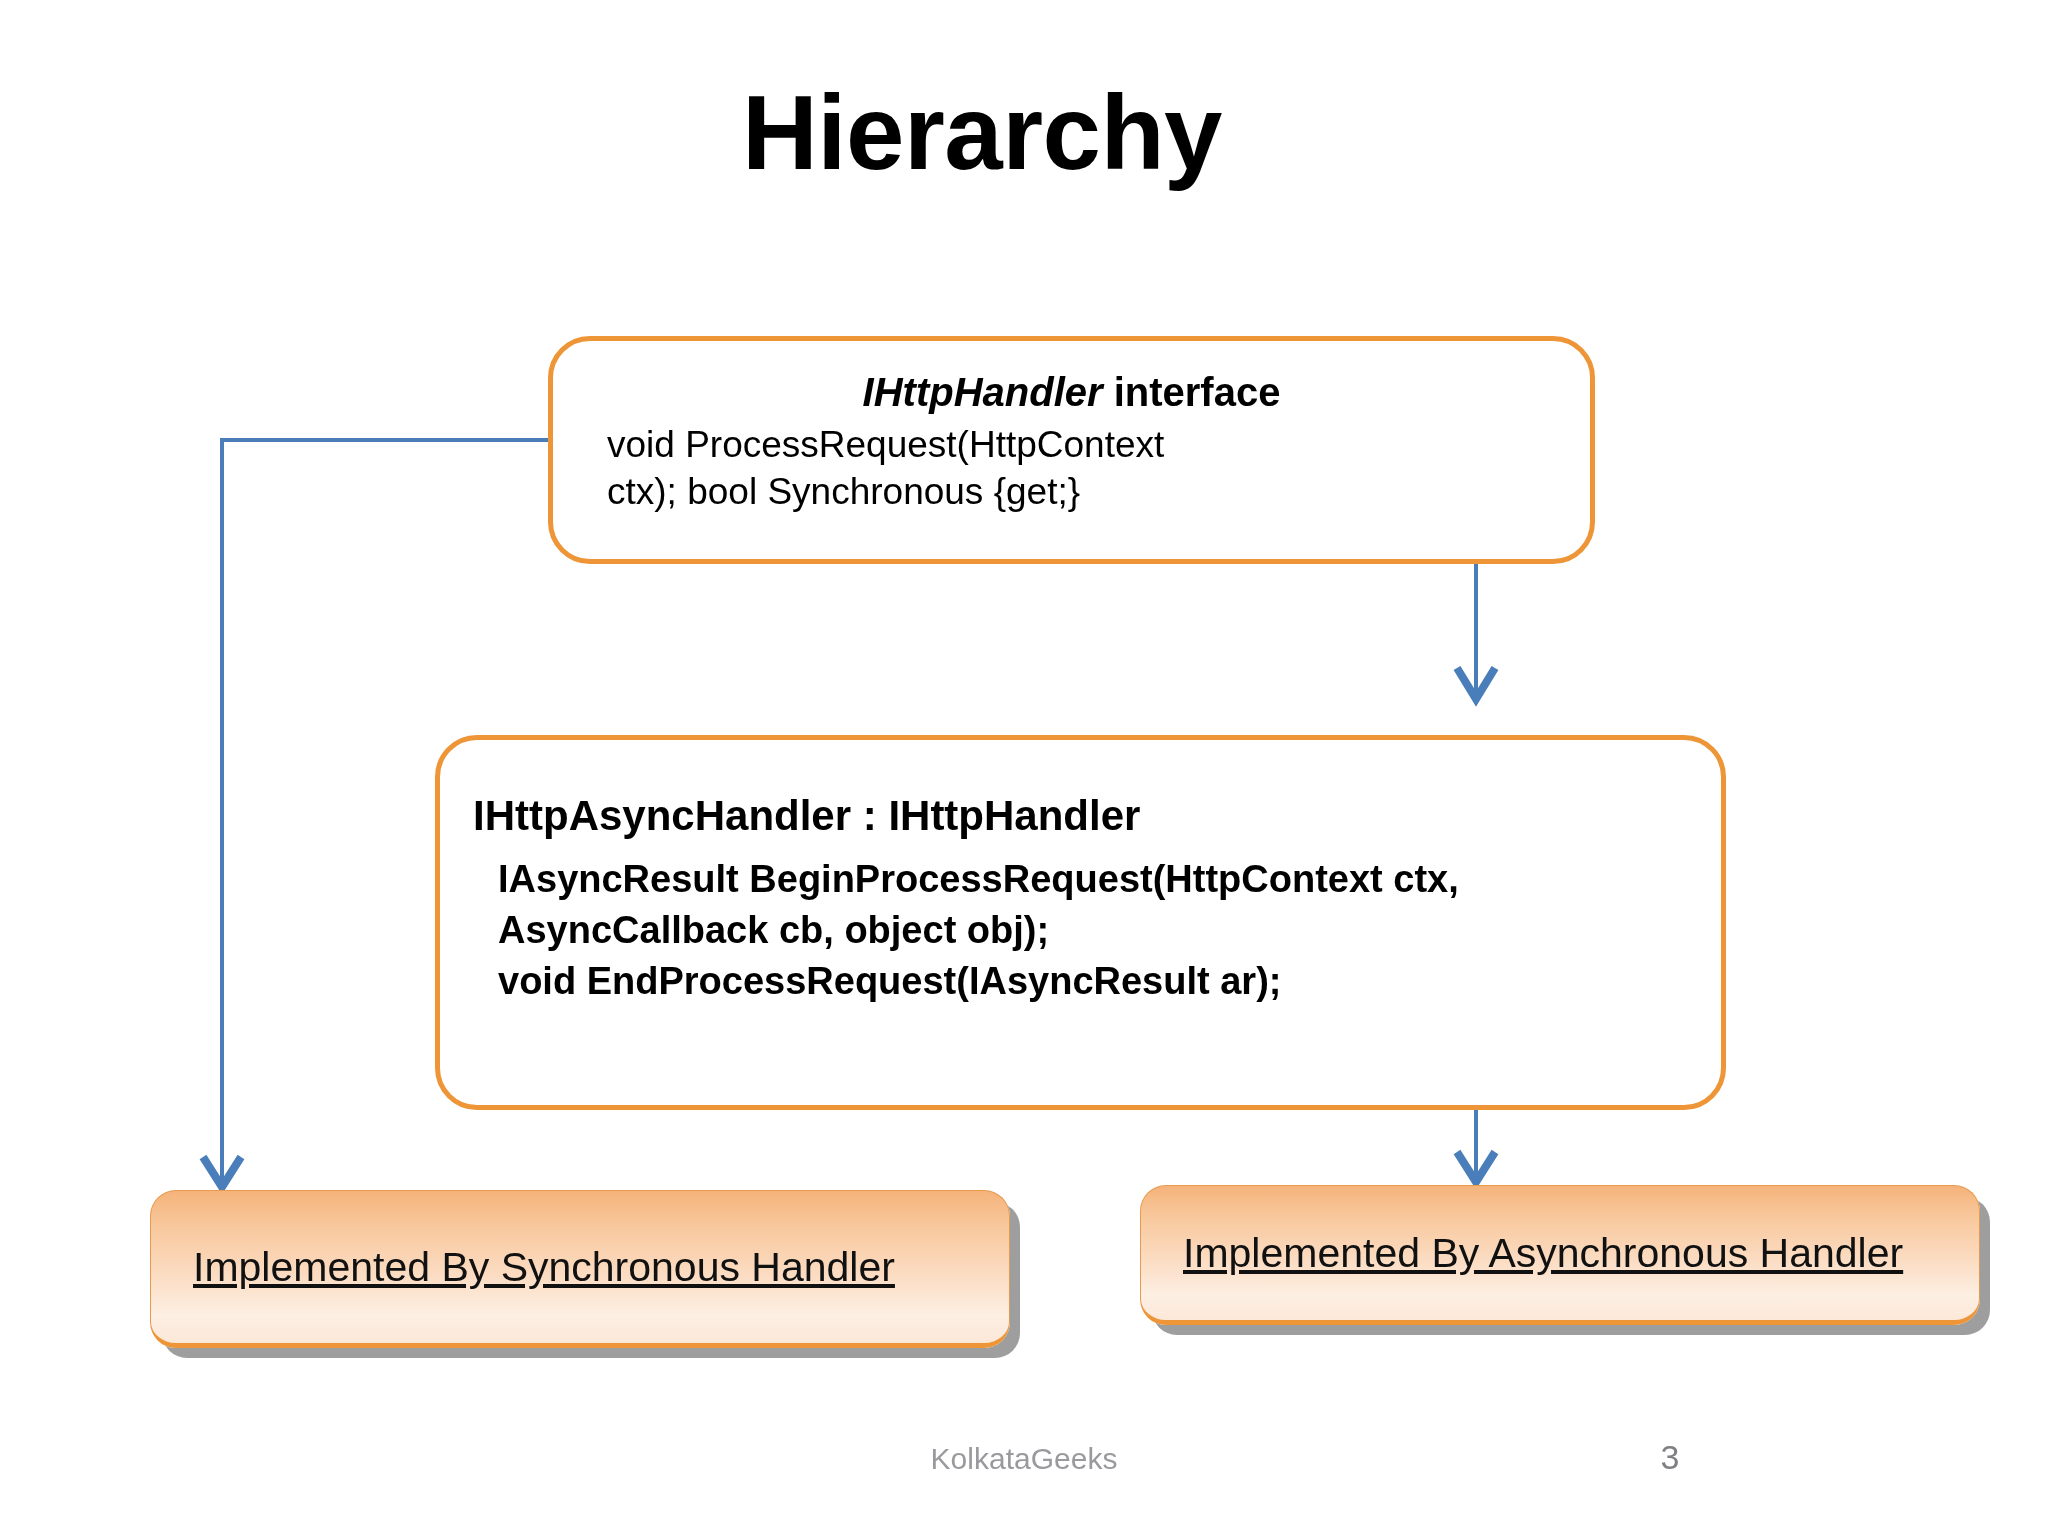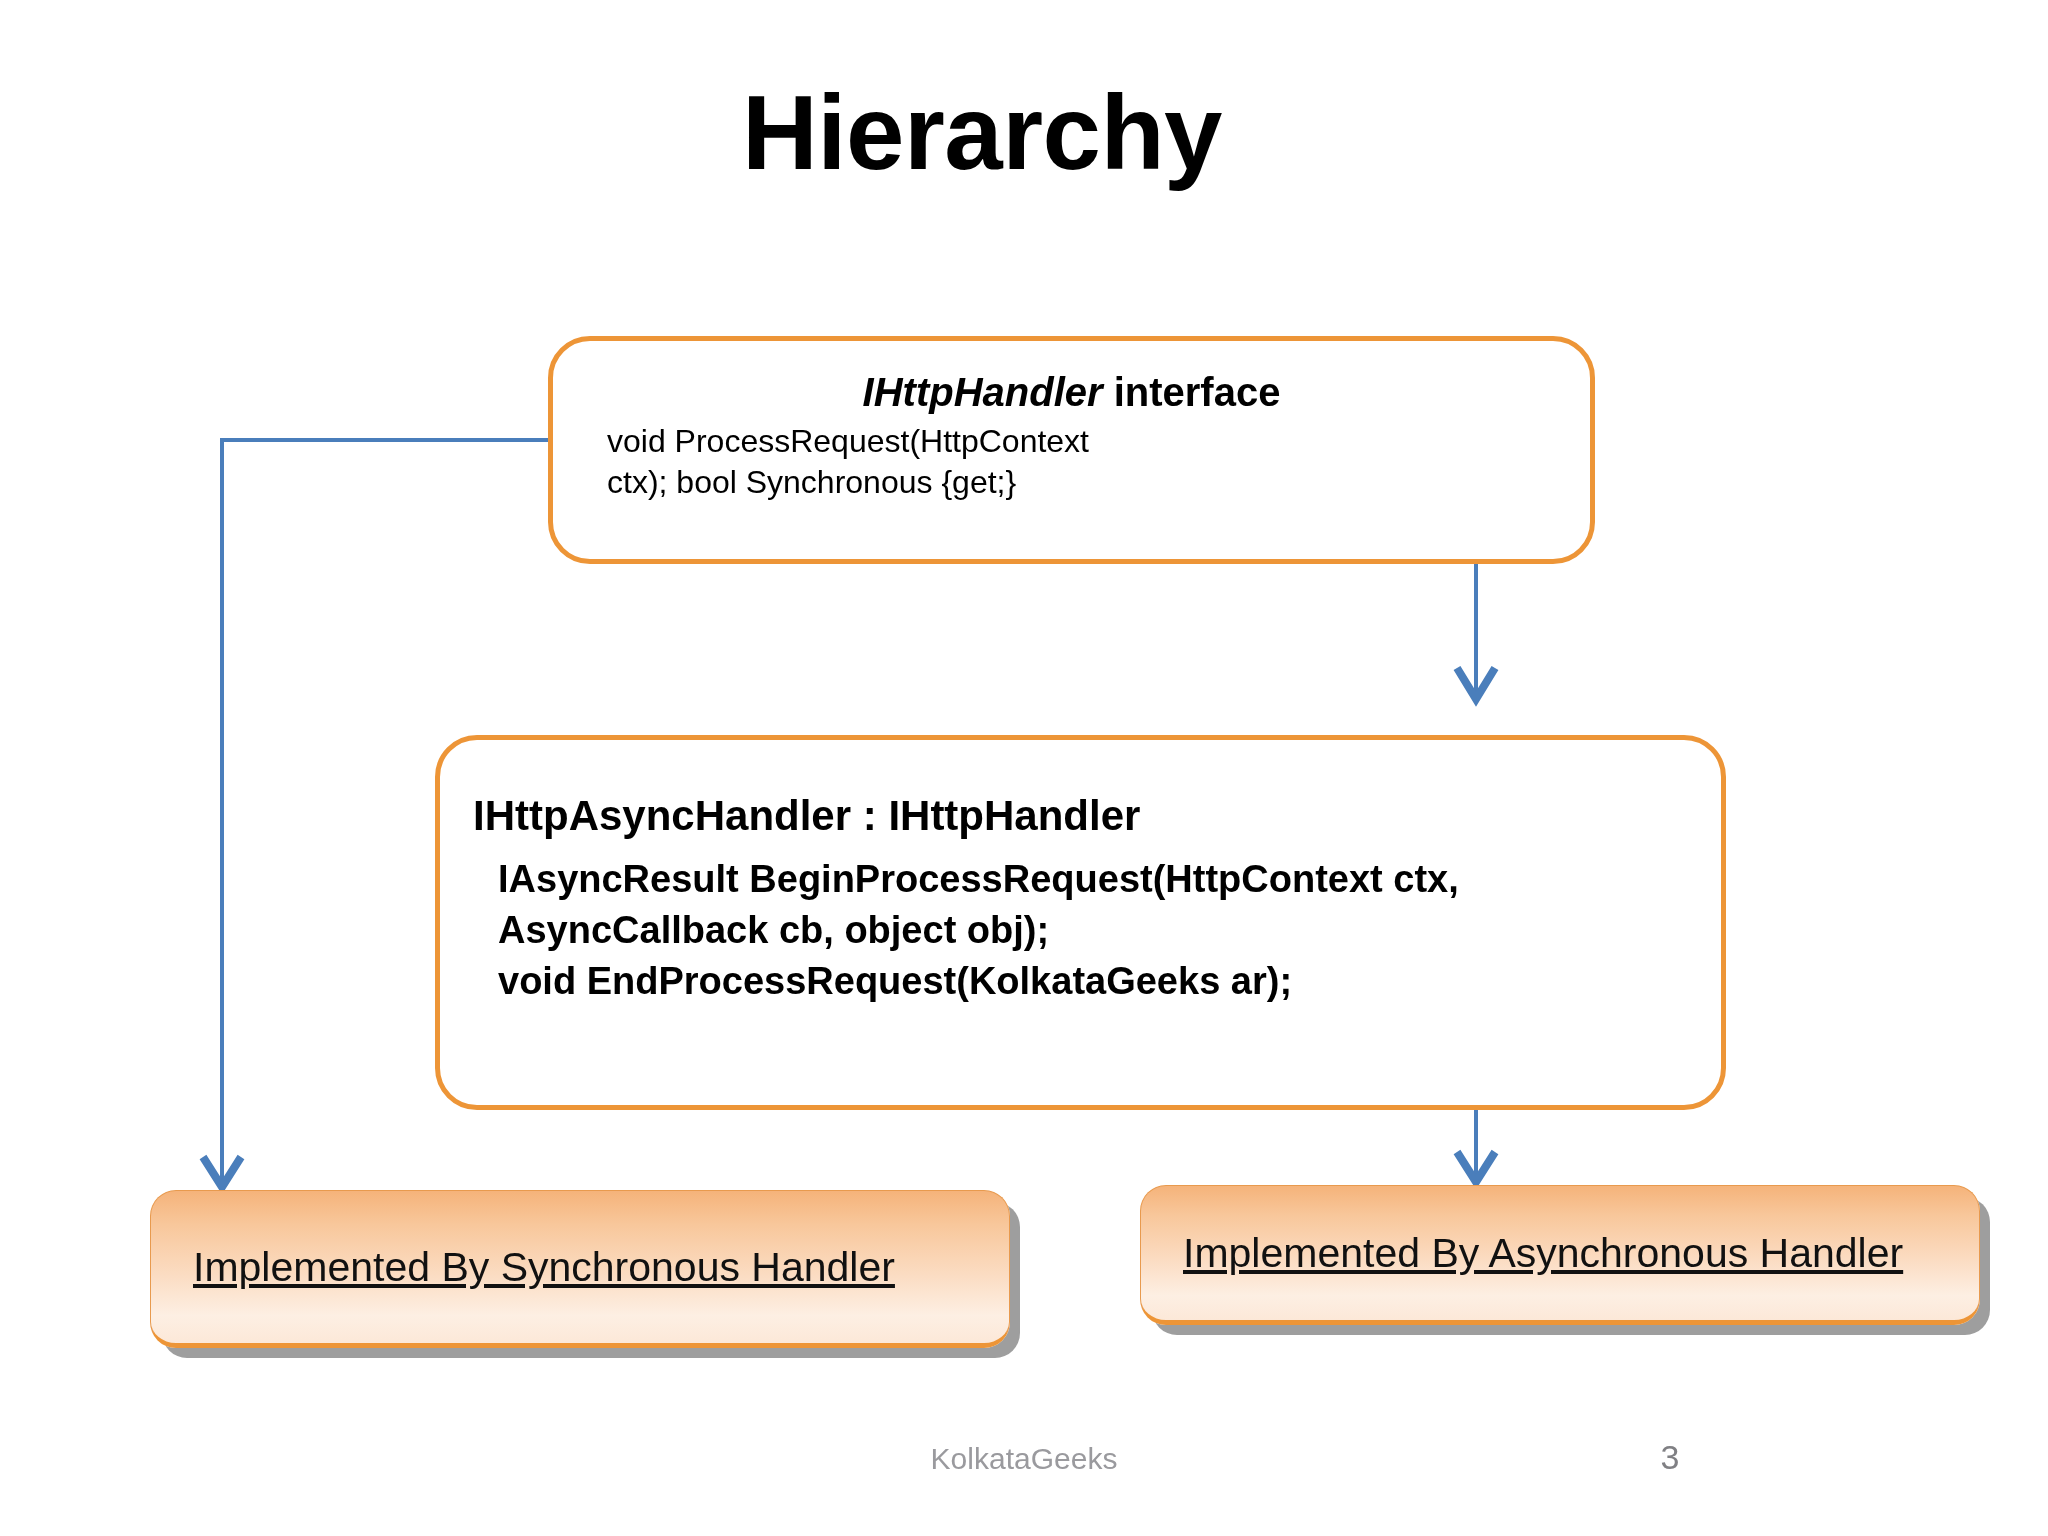--- a/index.html
+++ b/index.html
@@ -78,21 +78,21 @@
     margin-top: 28px;
     line-height: 1.15;
   }
   .node-title-center .em {
     font-style: italic;
     font-weight: 700;
   }
 
   .node-body-center {
     text-align: left;
-    font-size: 32px;
+    font-size: 37px;
     color: #000000;
     line-height: 1.28;
     padding-left: 54px;
     padding-right: 40px;
     margin-top: 6px;
   }
 
   .node-title-left {
     text-align: left;
     font-size: 42px;
@@ -202,21 +202,21 @@
     <div class="node-body-center">
       <div>void ProcessRequest(HttpContext</div>
       <div>ctx); bool Synchronous {get;}</div>
     </div>
   </div>
 
   <div class="node-box" id="box-ihttpasynchandler">
     <div class="node-title-left">IHttpAsyncHandler : IHttpHandler</div>
     <div class="node-body-left">
       <div>IAsyncResult BeginProcessRequest(HttpContext ctx, AsyncCallback cb, object obj);</div>
-      <div>void EndProcessRequest(KolkataGeeks ar);</div>
+      <div>void EndProcessRequest(IAsyncResult ar);</div>
     </div>
   </div>
 
   <div class="impl-box" id="impl-sync">
     <span class="impl-label">Implemented By Synchronous Handler</span>
   </div>
 
   <div class="impl-box" id="impl-async">
     <span class="impl-label">Implemented By Asynchronous Handler</span>
   </div>

